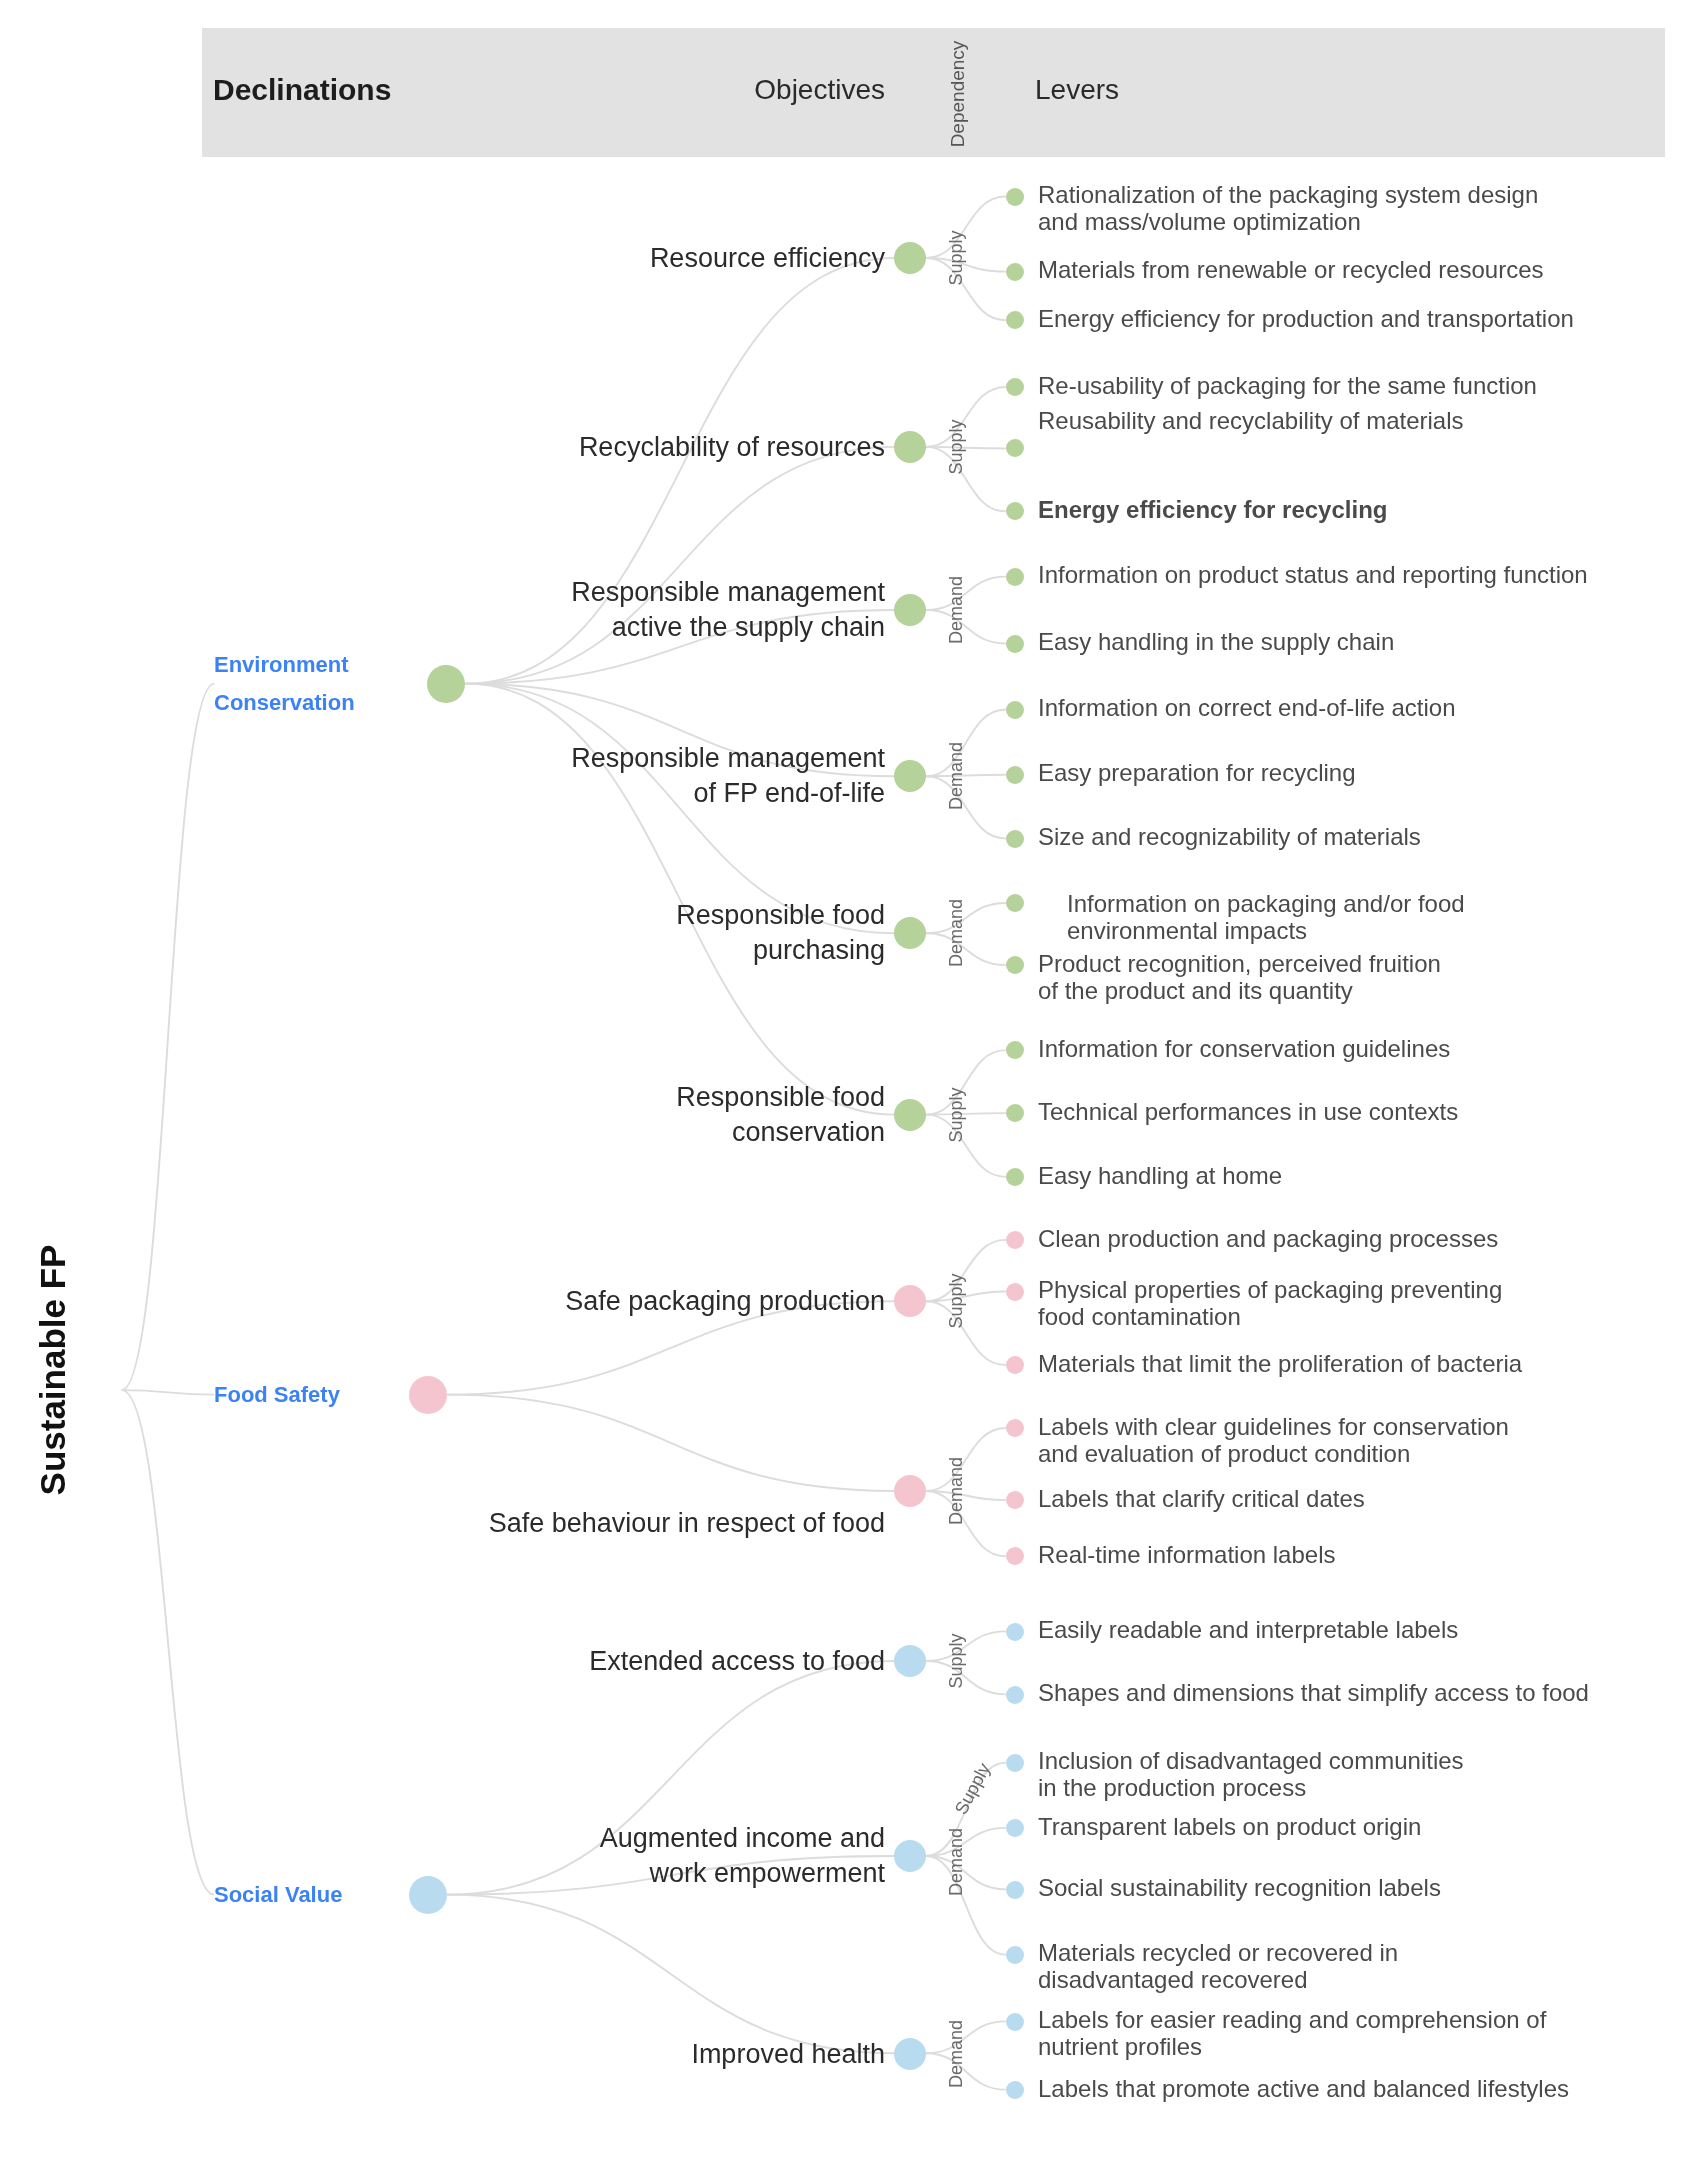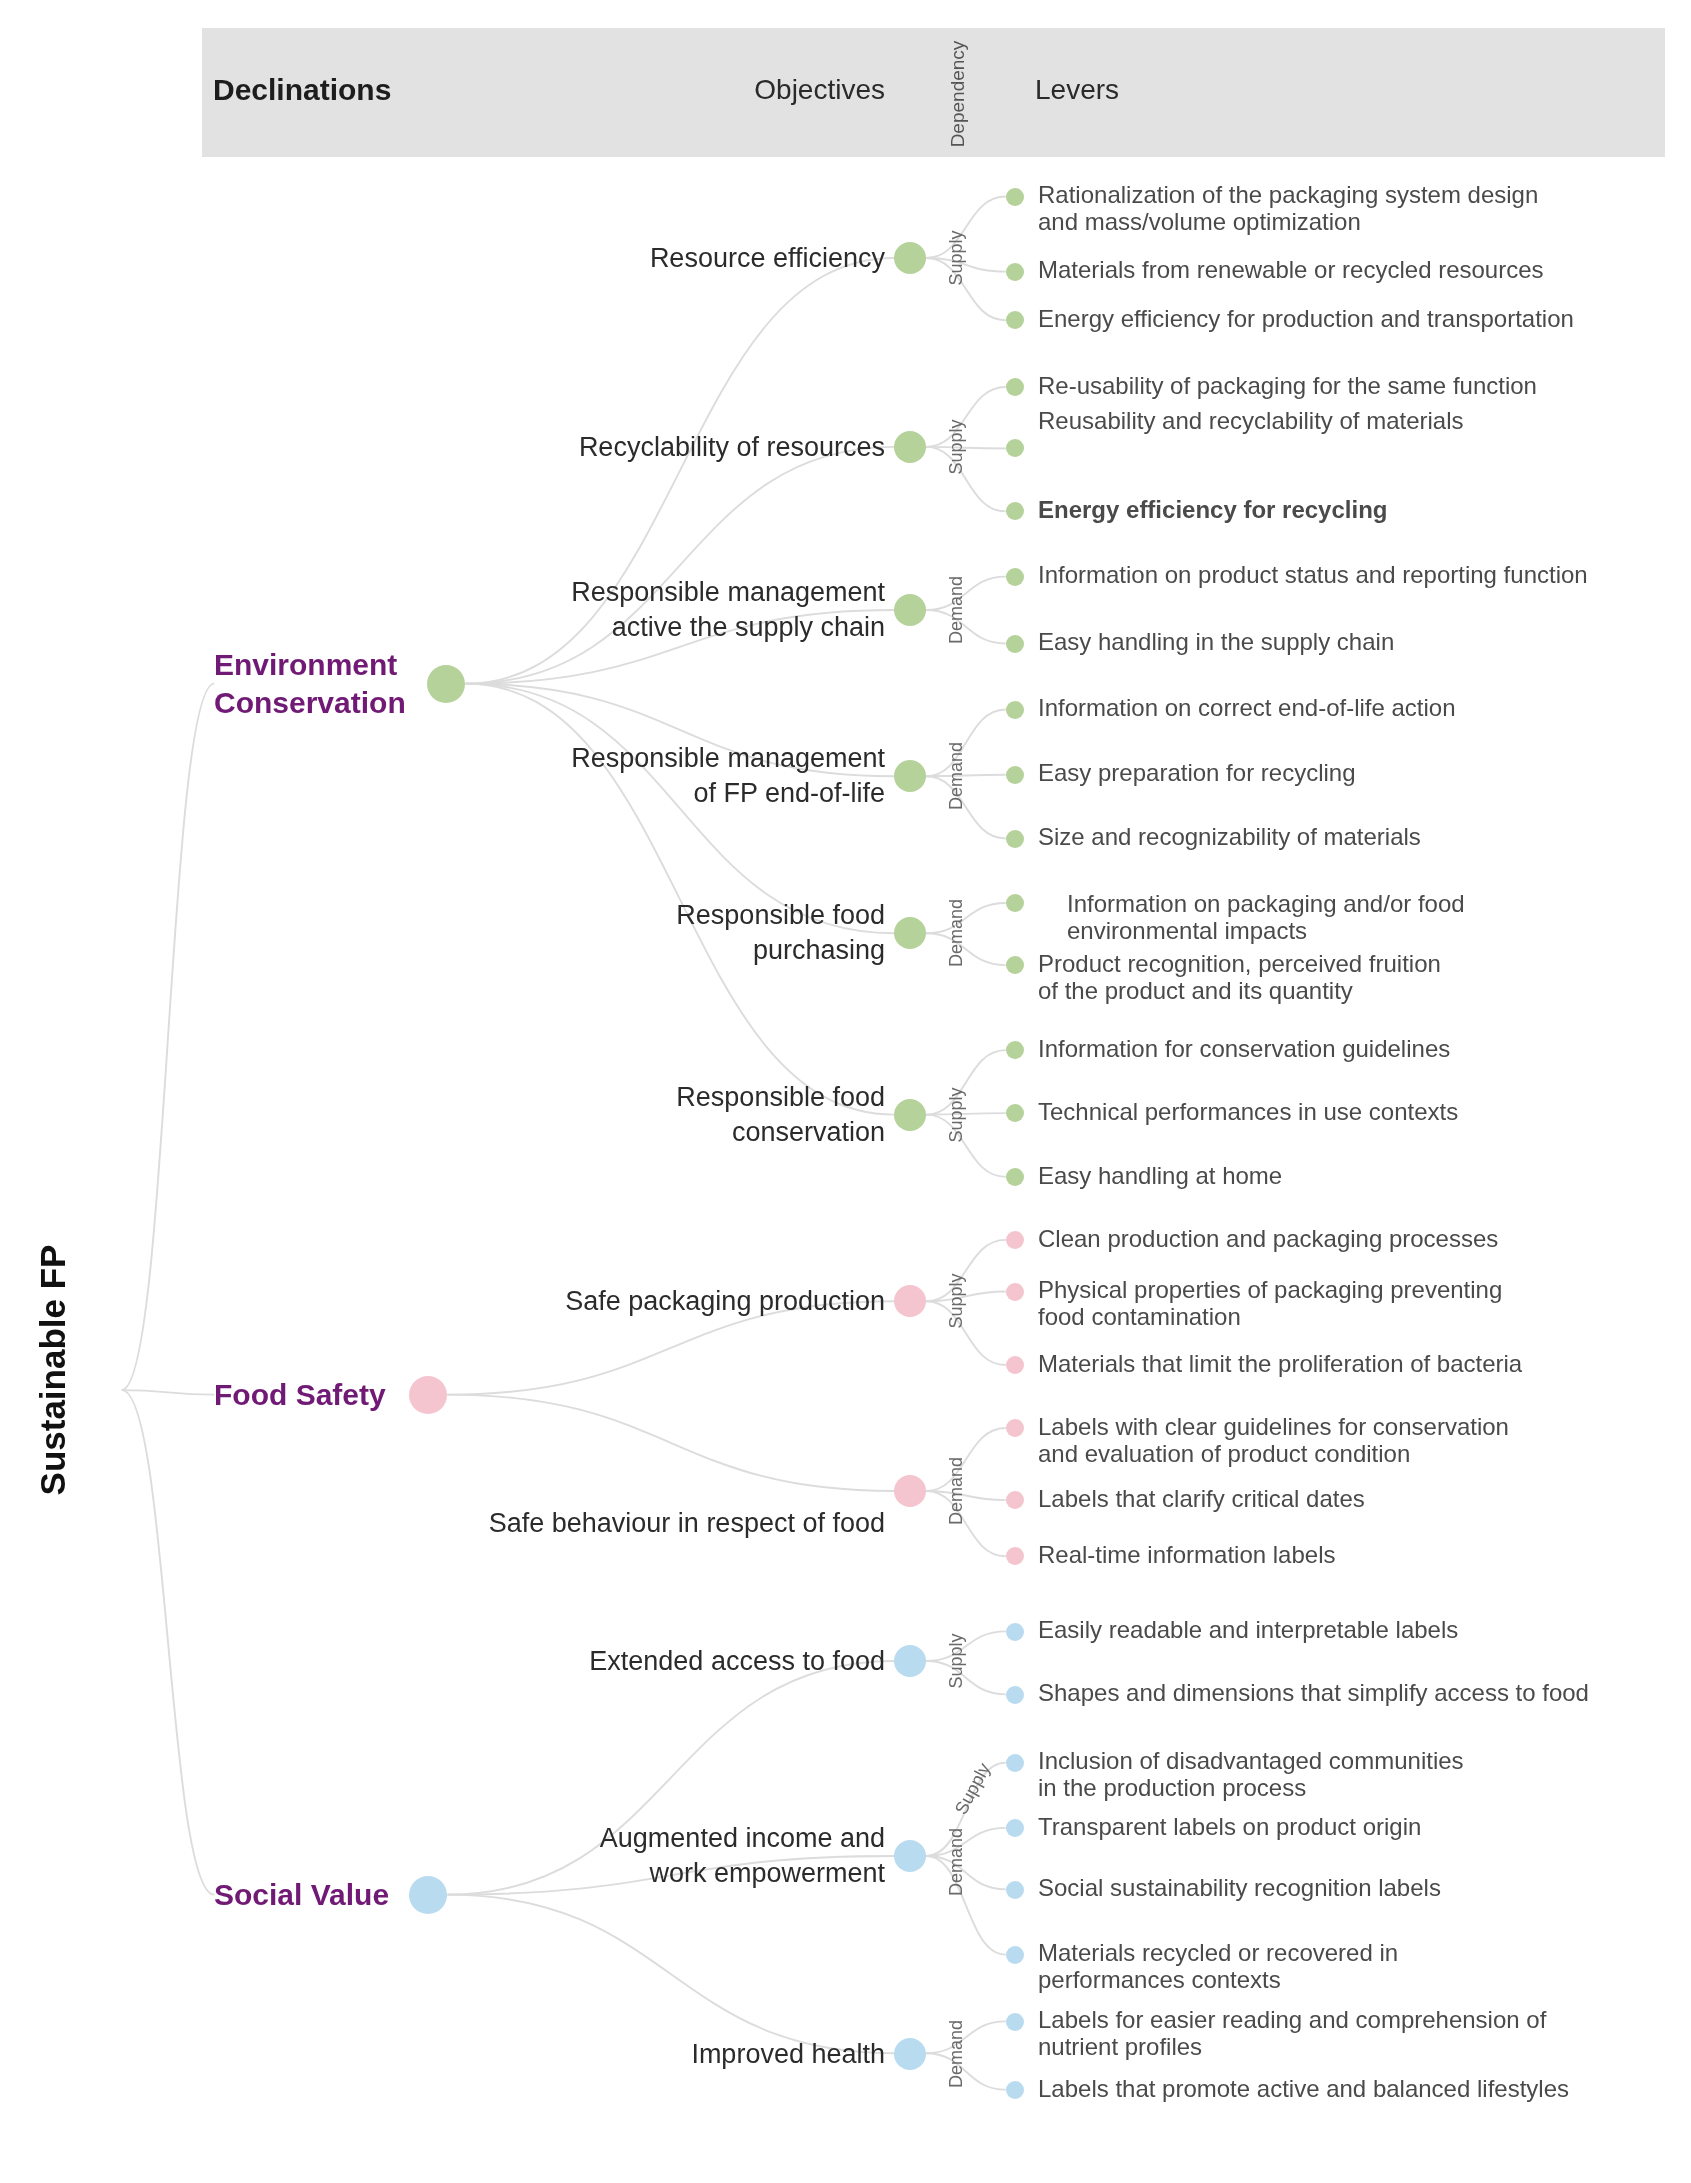--- a/index.html
+++ b/index.html
@@ -8,21 +8,21 @@
   #stage { position:absolute; left:0; top:0; width:1692px; height:2183px; }
   #links { position:absolute; left:0; top:0; width:1692px; height:2183px; pointer-events:none; }
   .header { position:absolute; left:202px; top:28px; width:1463px; height:129px; background:#e2e2e2; }
   .h-decl { position:absolute; left:213px; top:73px; font-size:30px; font-weight:bold; color:#1d1d1d; }
   .h-obj  { position:absolute; right:807px; top:74px; font-size:28px; color:#2a2a2a; }
   .h-dep  { position:absolute; left:943px; top:94px; font-size:19px; color:#555;
             transform:translate(-50%,-50%) rotate(-90deg); transform-origin:center; white-space:nowrap; left:958px; }
   .h-lev  { position:absolute; left:1035px; top:74px; font-size:28px; color:#2a2a2a; }
   .root-label { position:absolute; left:53px; top:1370px; font-size:35px; font-weight:bold; color:#111;
                 transform:translate(-50%,-50%) rotate(-90deg); white-space:nowrap; }
-  .decl-label { position:absolute; font-size:30px; font-weight:bold; color:#701a75; line-height:38px; white-space:nowrap; }
+  .decl-label { position:absolute; font-size:22px; font-weight:bold; color:#3b82f6; line-height:38px; white-space:nowrap; }
   .obj-label { position:absolute; font-size:27px; color:#2b2b2b; line-height:35px; text-align:right; white-space:nowrap;
                transform:translateY(-50%); }
   .dep-label { position:absolute; font-size:18px; color:#6a6a6a; white-space:nowrap;
                transform:translate(-50%,-50%) rotate(-90deg); }
   .dep-label.diag { transform:translate(-50%,-50%) rotate(-62deg); }
   .lever-label { position:absolute; left:1038px; font-size:24px; color:#4a4a4a; line-height:26.6px; white-space:nowrap; }
   .dot { position:absolute; border-radius:50%; transform:translate(-50%,-50%); }
 </style>
 </head>
 <body>
@@ -263,21 +263,21 @@
       <div class="lever-label" style="left: 1038px; top: 1814px;">
         <div>Transparent labels on product origin</div>
       </div>
       <div class="dot" style="left: 1015px; top: 1890px; width: 18px; height: 18px; background: rgb(185, 219, 240);"></div>
       <div class="lever-label" style="left: 1038px; top: 1875px;">
         <div>Social sustainability recognition labels</div>
       </div>
       <div class="dot" style="left: 1015px; top: 1955px; width: 18px; height: 18px; background: rgb(185, 219, 240);"></div>
       <div class="lever-label" style="left: 1038px; top: 1940px;">
         <div>Materials recycled or recovered in</div>
-        <div>performances contexts</div>
+        <div>disadvantaged recovered</div>
       </div>
       <div class="obj-label" style="right: 807px; top: 2054px;">
         <div>Improved health</div>
       </div>
       <div class="dot" style="left: 910px; top: 2054px; width: 32px; height: 32px; background: rgb(185, 219, 240);"></div>
       <div class="dep-label" style="left: 956px; top: 2054px;">Demand</div>
       <div class="dot" style="left: 1015px; top: 2022px; width: 18px; height: 18px; background: rgb(185, 219, 240);"></div>
       <div class="lever-label" style="left: 1038px; top: 2007px;">
         <div>Labels for easier reading and comprehension of</div>
         <div>nutrient profiles</div>

